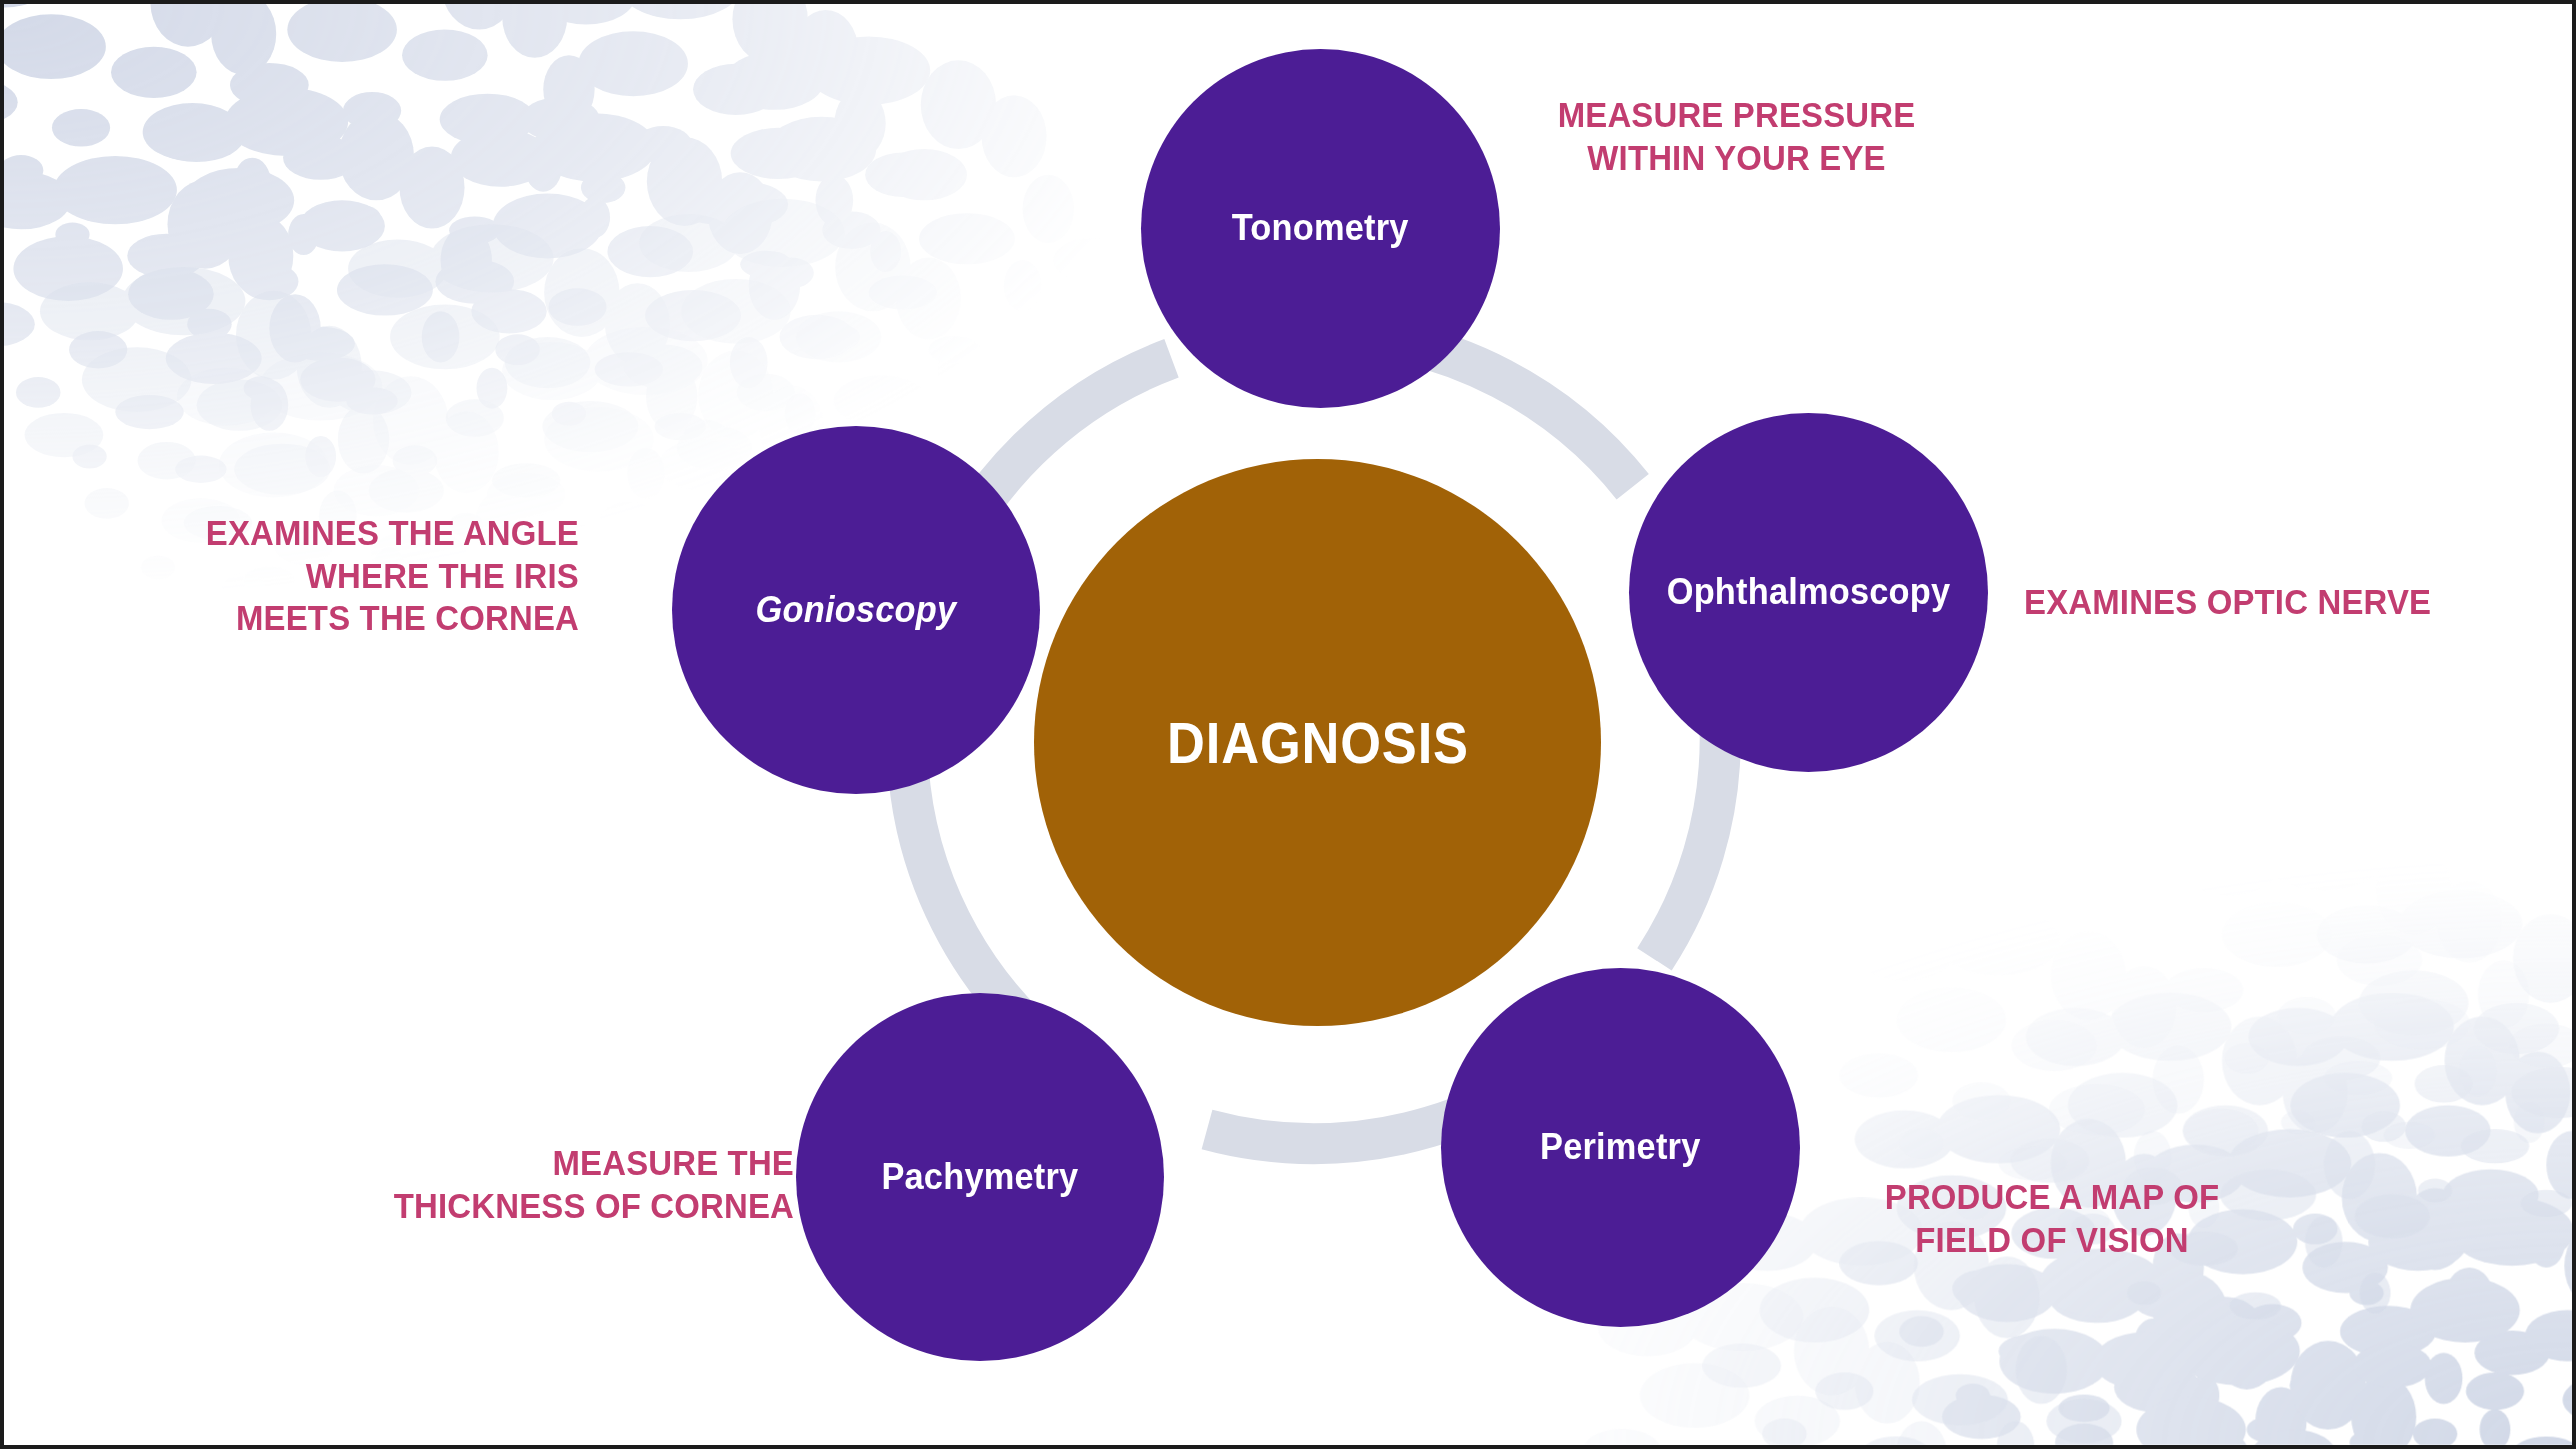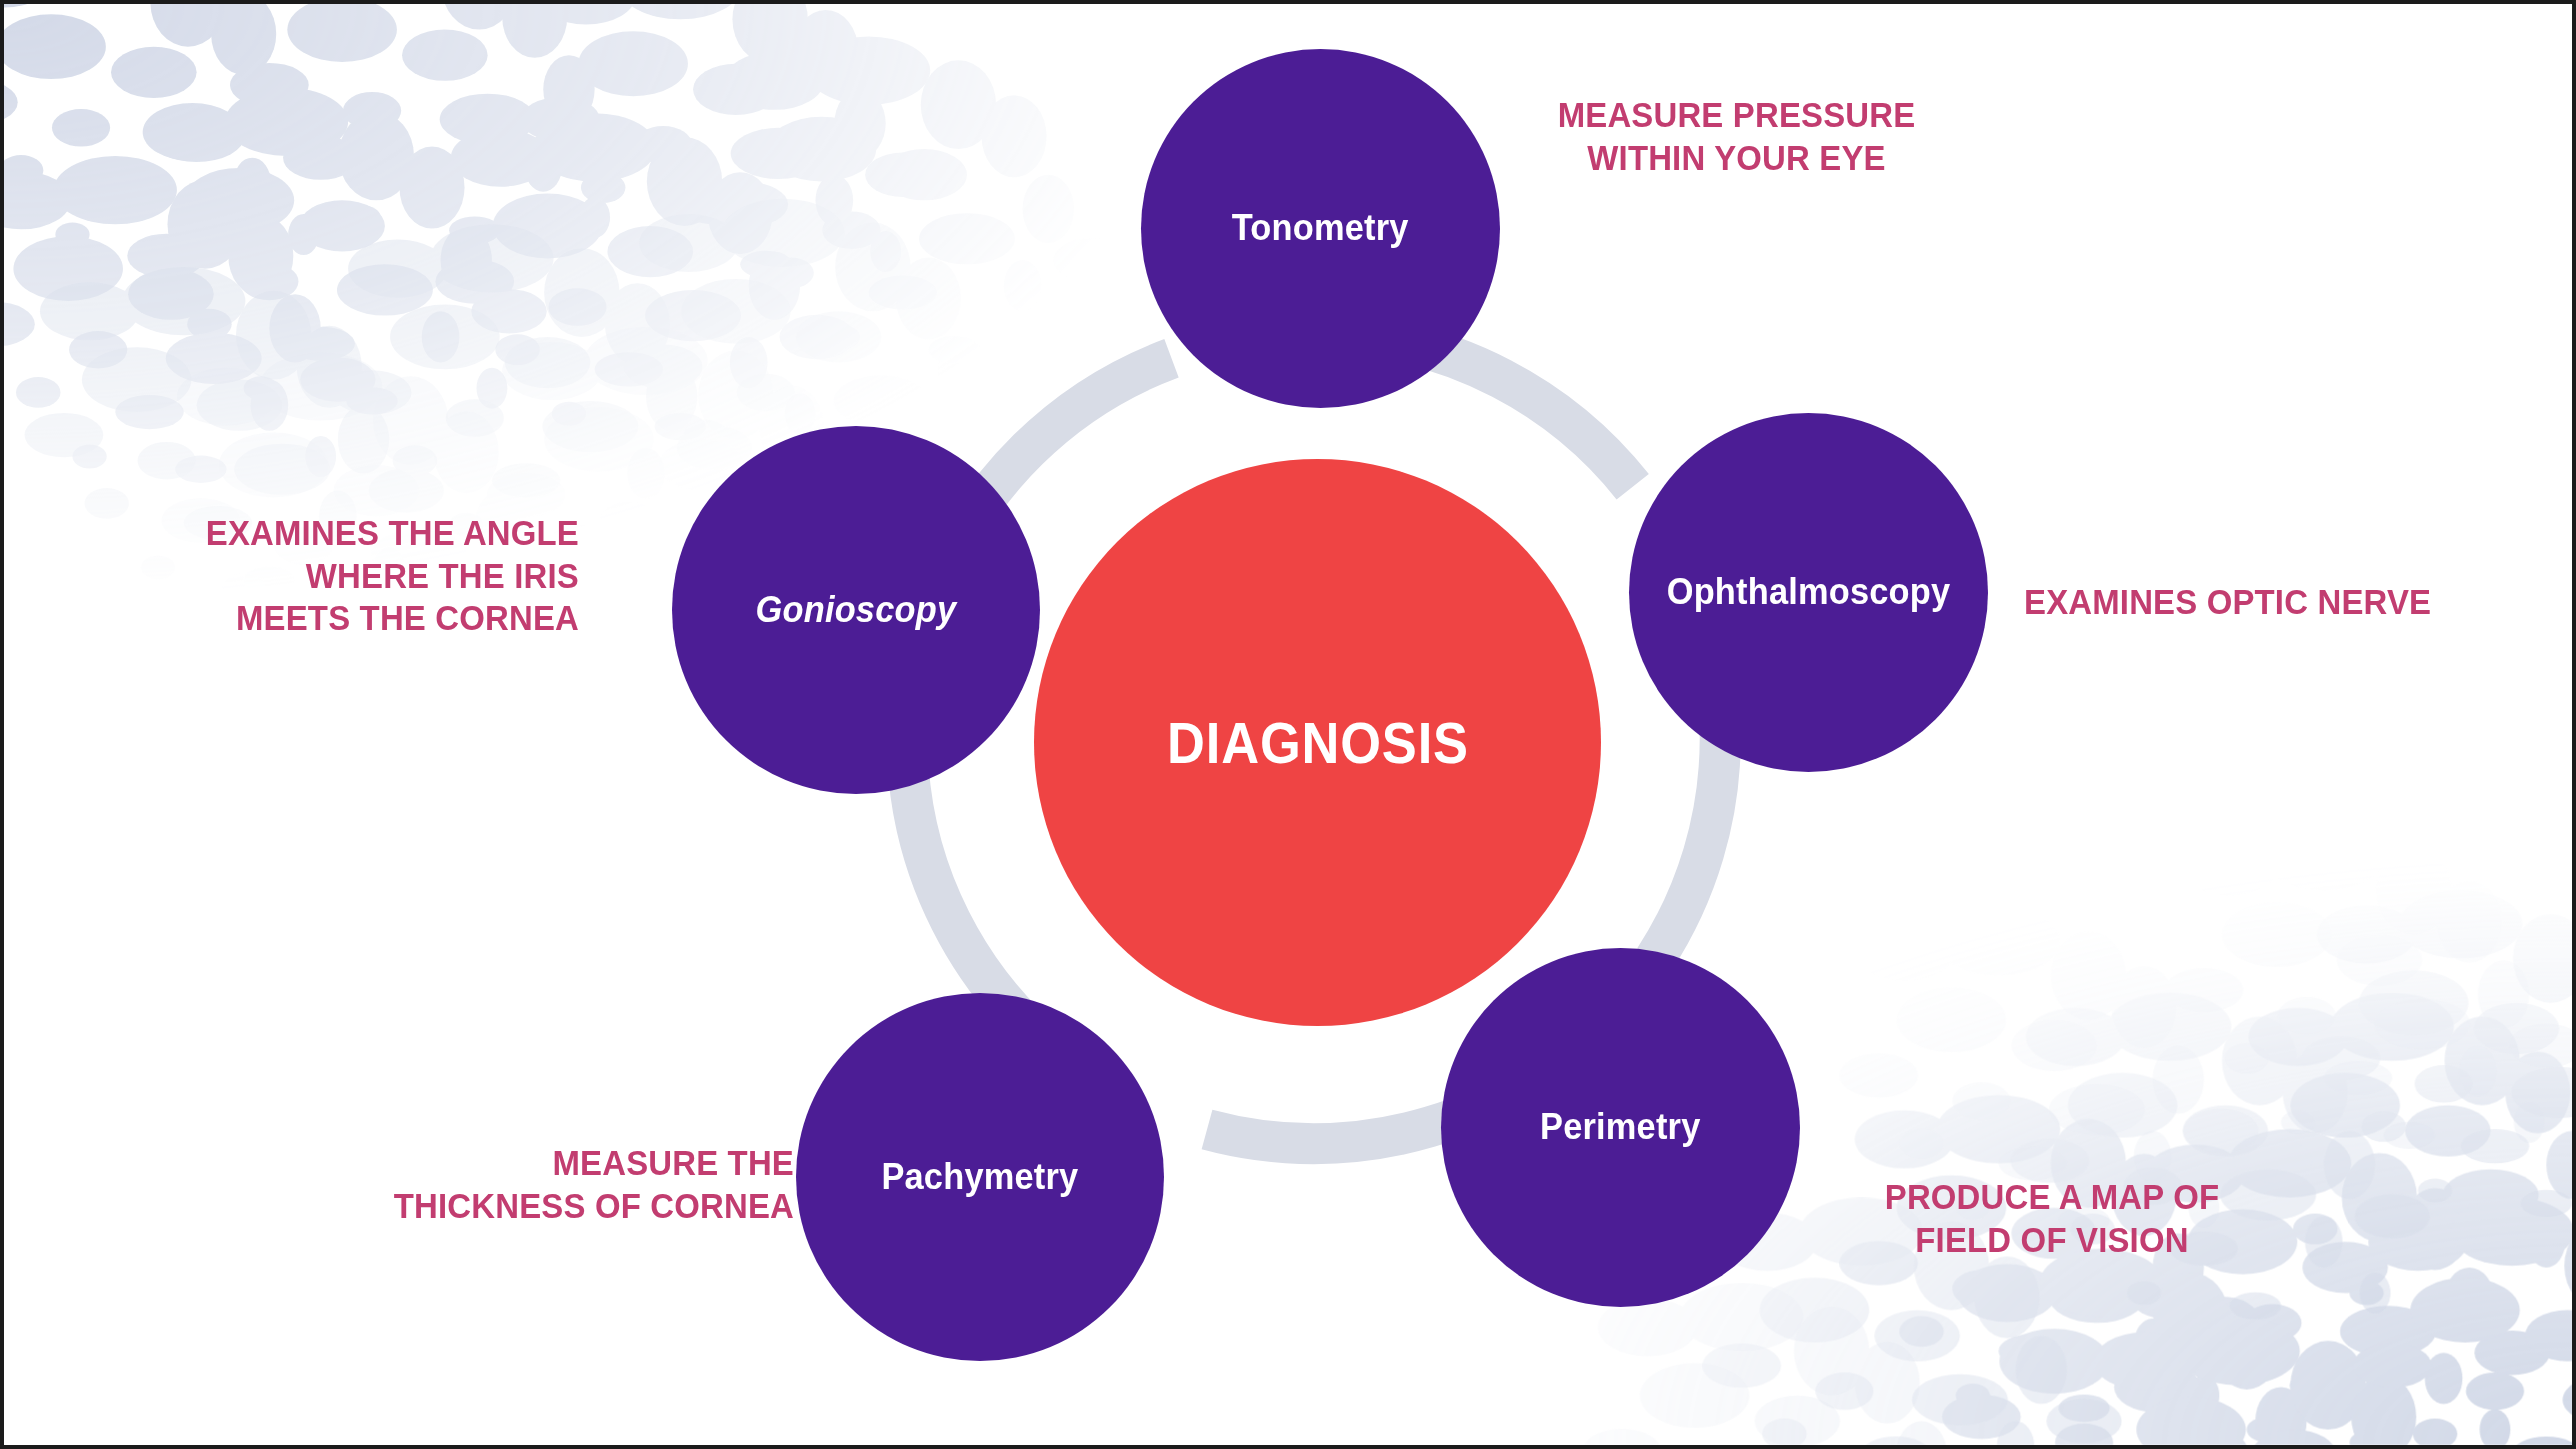--- a/index.html
+++ b/index.html
@@ -35,21 +35,21 @@
     display: flex;
     align-items: center;
     justify-content: center;
     text-align: center;
   }
   #hub-circle {
     width: 567px;
     height: 567px;
     left: 1030px;
     top: 455px;
-    background: #ef4444;
+    background: #a16207;
   }
   #hub-label {
     color: #ffffff;
     font-size: 57px;
     font-weight: 700;
     letter-spacing: 0.9px;
     transform: scaleX(0.92);
   }
 
   
@@ -66,21 +66,21 @@
     color: #ffffff;
     font-size: 37px;
     font-weight: 700;
     line-height: 1.1;
     letter-spacing: 0.2px;
     transform: scaleX(0.93);
     white-space: nowrap;
   }
   #node-0 { width: 359px; height: 359px; left: 1137px; top: 45px;  }
   #node-1 { width: 359px; height: 359px; left: 1625px; top: 409px; text-align: center; }
-  #node-2 { width: 359px; height: 359px; left: 1437px; top: 944px;}
+  #node-2 { width: 359px; height: 359px; left: 1437px; top: 964px;}
   #node-3 { width: 368px; height: 368px; left: 792px;  top: 989px;}
   #node-4 { width: 368px; height: 368px; left: 668px;  top: 422px; font-style: italic; }
 
   
   .caption {
     position: absolute;
     color: #C23D70;
     font-size: 35px;
     font-weight: 700;
     line-height: 1.22;

